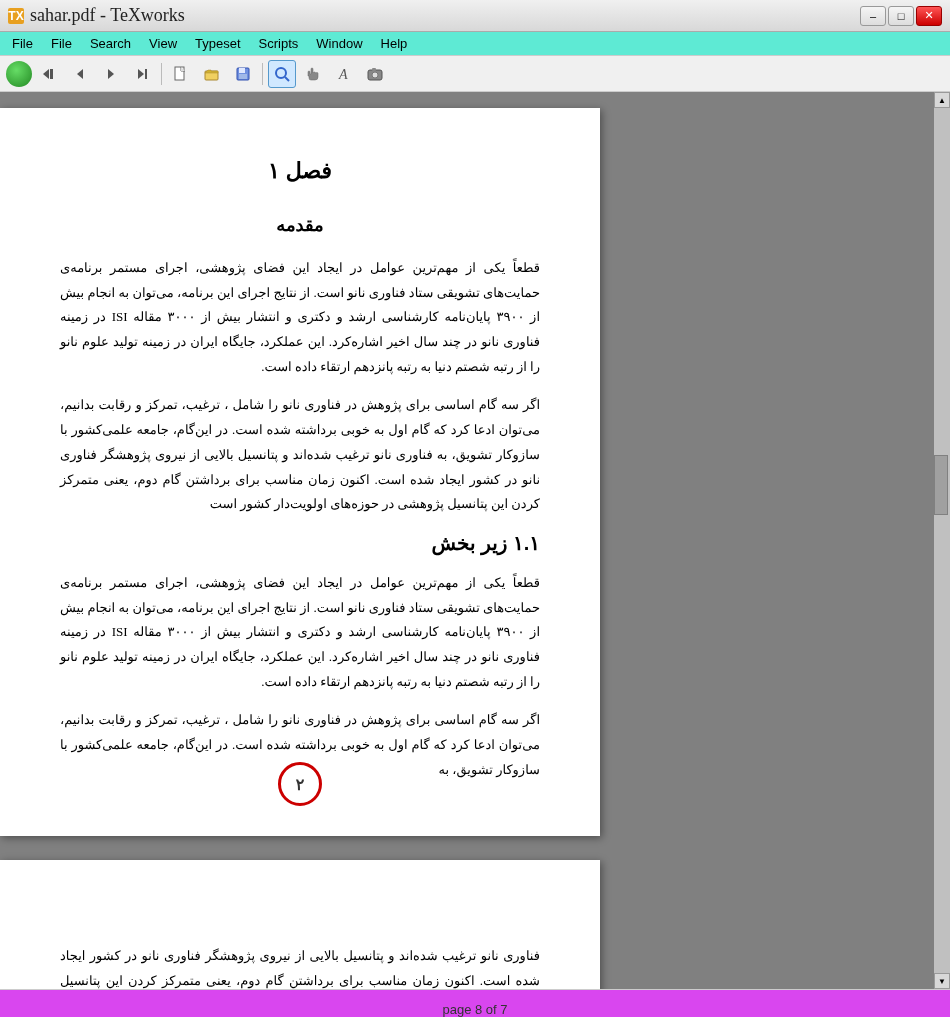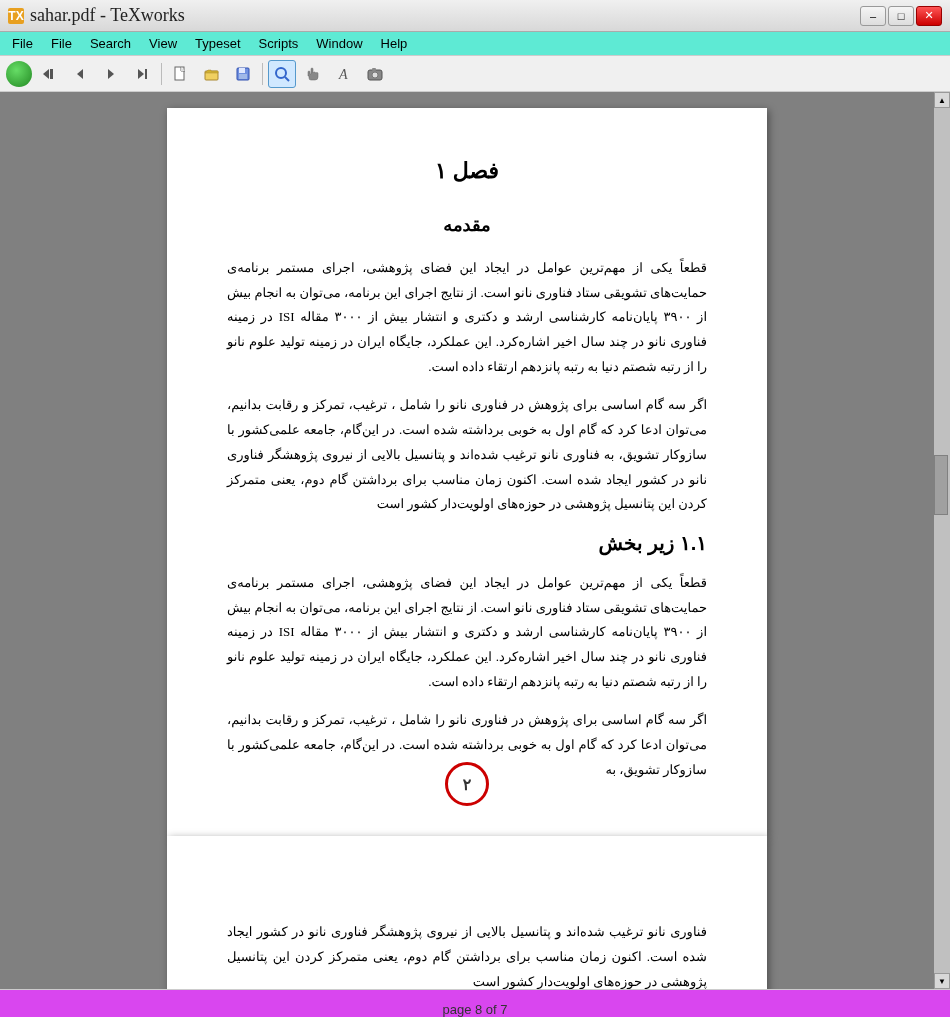--- a/index.html
+++ b/index.html
@@ -61,23 +61,22 @@
       background: #808080;
     }
 
     
     .content-scroll {
       flex: 1;
       overflow-y: auto;
       overflow-x: hidden;
       display: flex;
       flex-direction: column;
-      align-items: center;
       padding: 16px 0;
-      gap: 0;
+      gap: 24px;
     }
 
     
     .content-scroll::-webkit-scrollbar { width: 16px; }
     .content-scroll::-webkit-scrollbar-track { background: #c0c0c0; }
     .content-scroll::-webkit-scrollbar-thumb { background: #909090; border: 1px solid #707070; }
 
     
     .v-scrollbar {
       width: 16px;

